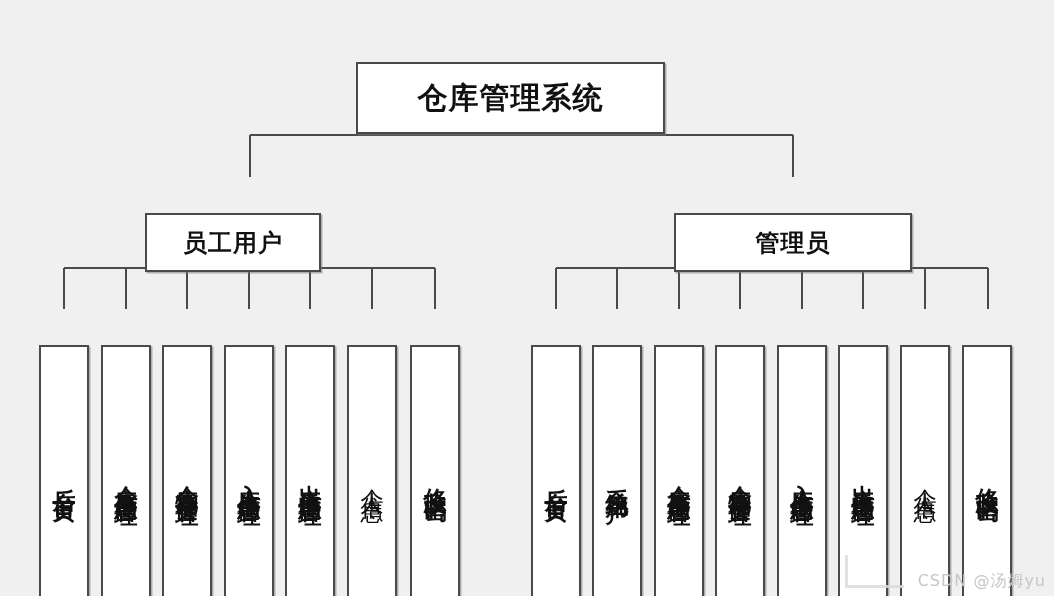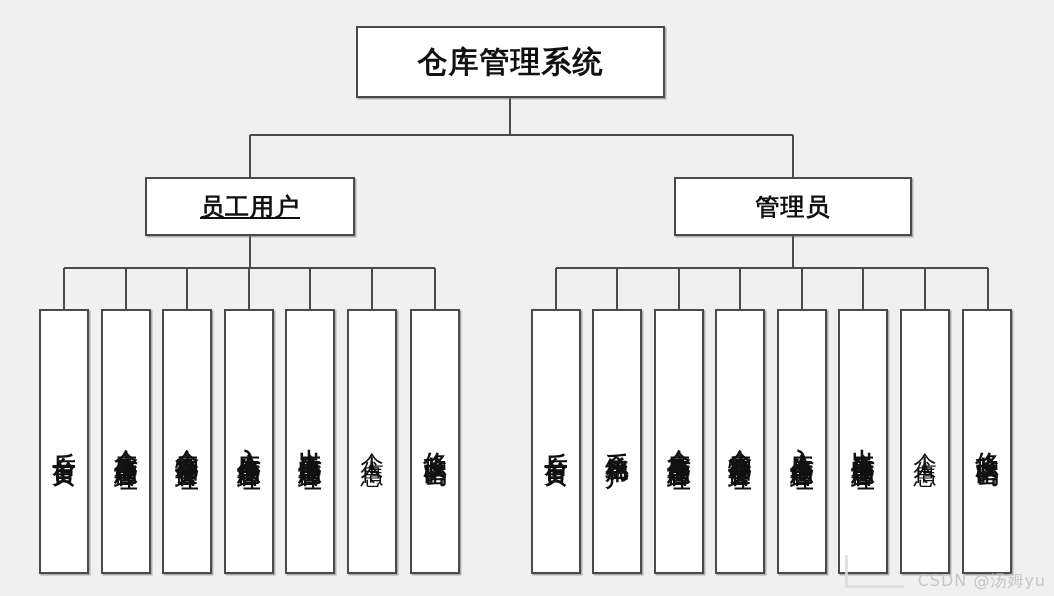--- a/index.html
+++ b/index.html
@@ -30,38 +30,39 @@
   .node {
     position: absolute;
     box-sizing: border-box;
     background: #ffffff;
     border: 2px solid #4a4a4a;
     box-shadow: 1.5px 1.5px 0 rgba(120,120,120,0.55);
     display: flex;
     align-items: center;
     justify-content: center;
     color: #111111;
+    margin-top: 36px;
   }
   .node-root {
     left: 356px;
     top: 26px;
     width: 309px;
     height: 72px;
     font-size: 30px;
     font-weight: bold;
     letter-spacing: 1px;
   }
   .node-l2 {
     top: 177px;
     height: 59px;
     font-size: 24px;
     font-weight: bold;
     letter-spacing: 1px;
   }
-  .node-l2.left  { left: 145px; width: 210px; text-decoration: underline; }
+  .node-l2.left  { left: 145px; width: 176px; }
   .node-l2.right { left: 674px; width: 238px; }
 
   .node-leaf {
     top: 309px;
     width: 50px;
     height: 265px;
     font-size: 23px;
     font-weight: bold;
     line-height: 1.0;
   }

